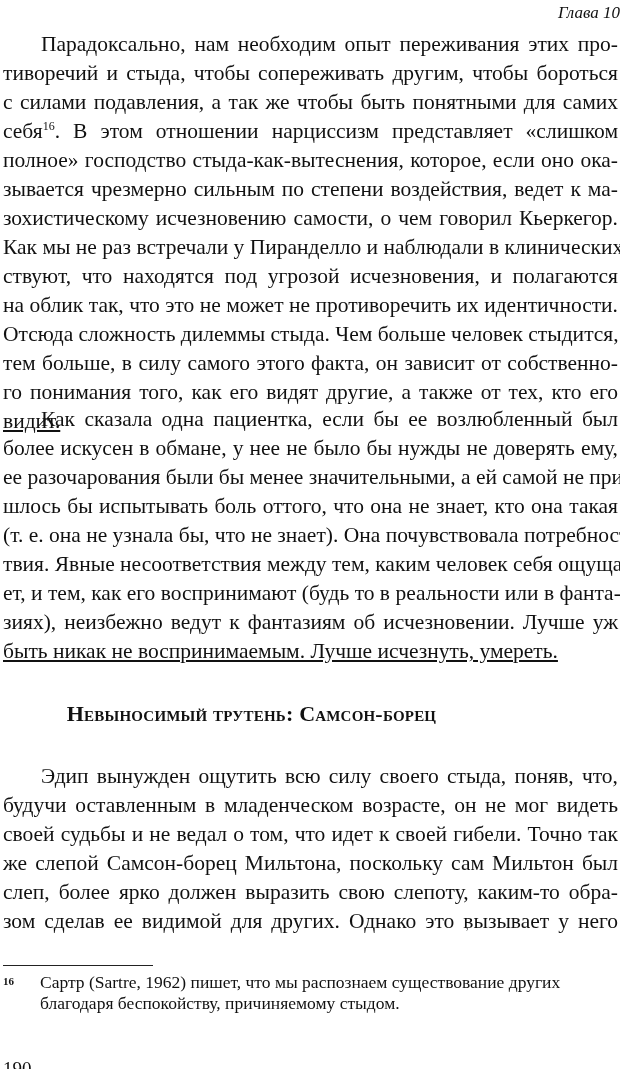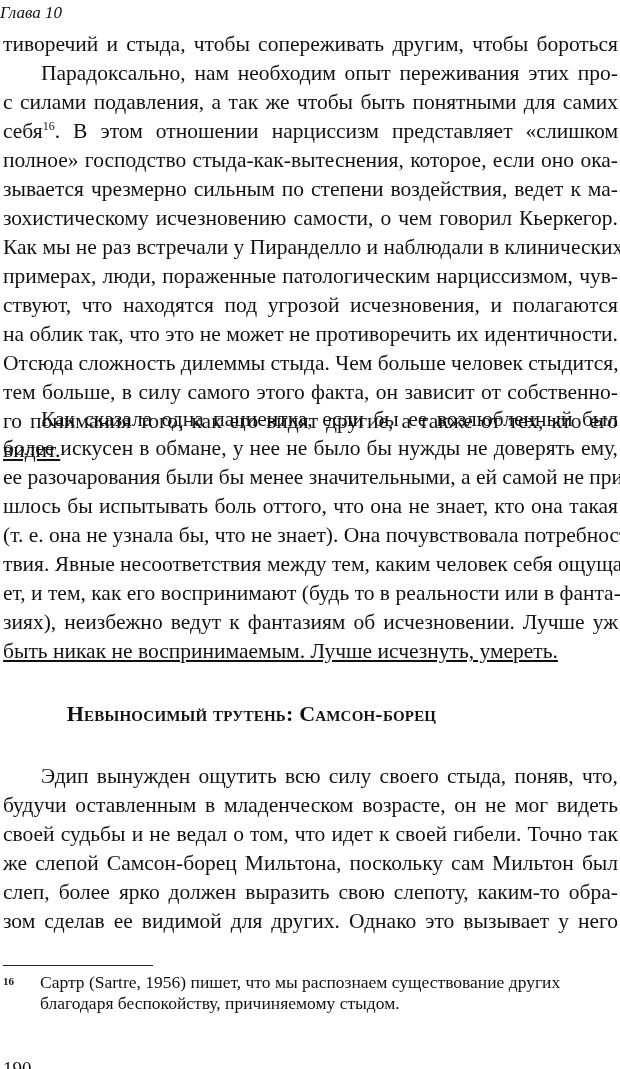--- a/index.html
+++ b/index.html
@@ -2,21 +2,21 @@
 <html><head>
 <meta charset="utf-8">
 <style>
   html, body { margin: 0; padding: 0; background: #ffffff; }
   body {
     width: 620px; height: 1069px; position: relative; overflow: hidden;
     font-family: "Liberation Serif", "DejaVu Serif", serif;
     color: #111111;
   }
   .running-head {
-    position: absolute; top: 2px; left: 0; width: 620px; text-align: left;
+    position: absolute; top: 2px; left: 0; width: 620px; text-align: right;
     font-style: italic; font-size: 17px; line-height: 22px;
   }
   .body-block {
     position: absolute; left: 3px; width: 615px;
     font-size: 21.5px; line-height: 29px; text-align: justify;
   }
   .line { display: block; text-align: justify; text-align-last: justify; white-space: nowrap; }
   .line.last { text-align-last: left; text-decoration: underline; }
   .line.first { padding-left: 38px; }
   sup { font-size: 12px; line-height: 0; vertical-align: super; }
@@ -39,29 +39,28 @@
     position: absolute; top: 1058px; left: 3px; font-size: 19px; line-height: 22px;
   }
   .stray-mark { position: absolute; top: 920px; left: 466px; font-size: 10px; color: #333; }
 </style>
 </head>
 <body>
 
 <div class="running-head">Глава 10</div>
 
 <div class="body-block" style="top:30px;">
+  <span class="line first">Парадоксально, нам необходим опыт переживания этих про-</span>
   <span class="line">тиворечий и стыда, чтобы сопереживать другим, чтобы бороться</span>
-  <span class="line first">Парадоксально, нам необходим опыт переживания этих про-</span>
   <span class="line">с силами подавления, а так же чтобы быть понятными для самих</span>
   <span class="line"><span>себя</span><sup>16</sup><span>. В этом отношении нарциссизм представляет «слишком</span></span>
   <span class="line">полное» господство стыда-как-вытеснения, которое, если оно ока-</span>
   <span class="line">зывается чрезмерно сильным по степени воздействия, ведет к ма-</span>
   <span class="line">зохистическому исчезновению самости, о чем говорил Кьеркегор.</span>
   <span class="line">Как мы не раз встречали у Пиранделло и наблюдали в клинических</span>
-  <span class="line">примерах, люди, пораженные патологическим нарциссизмом, чув-</span>
   <span class="line">ствуют, что находятся под угрозой исчезновения, и полагаются</span>
   <span class="line">на облик так, что это не может не противоречить их идентичности.</span>
   <span class="line">Отсюда сложность дилеммы стыда. Чем больше человек стыдится,</span>
   <span class="line">тем больше, в силу самого этого факта, он зависит от собственно-</span>
   <span class="line">го понимания того, как его видят другие, а также от тех, кто его</span>
   <span class="line last">видит.</span>
 </div>
 
 <div class="body-block" style="top:405px;">
   <span class="line first">Как сказала одна пациентка, если бы ее возлюбленный был</span>
@@ -86,18 +85,18 @@
   <span class="line">зом сделав ее видимой для других. Однако это вызывает у него</span>
 </div>
 
 <div class="stray-mark">,</div>
 
 <div class="footnote-rule"></div>
 
 <div class="footnote">
   <span class="fn-mark">16</span>
   <div class="fn-text">
-    <span class="fn-line">Сартр (Sartre, 1956) пишет, что мы распознаем существование других</span>
+    <span class="fn-line">Сартр (Sartre, 1962) пишет, что мы распознаем существование других</span>
     <span class="fn-line">благодаря беспокойству, причиняемому стыдом.</span>
   </div>
 </div>
 
 <div class="page-number">190</div>
 
 </body></html>

